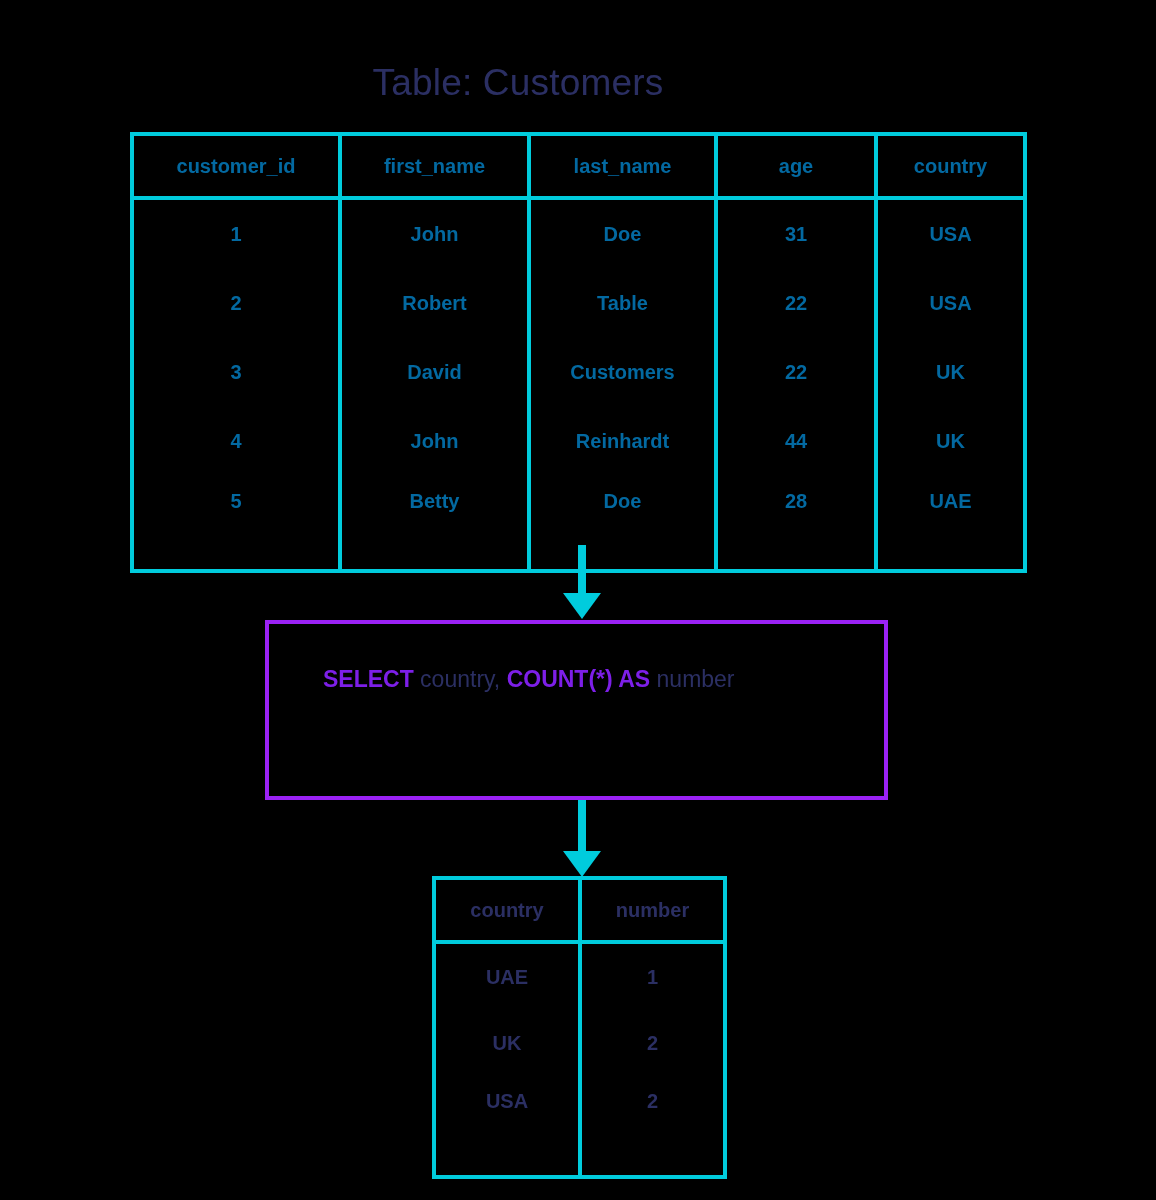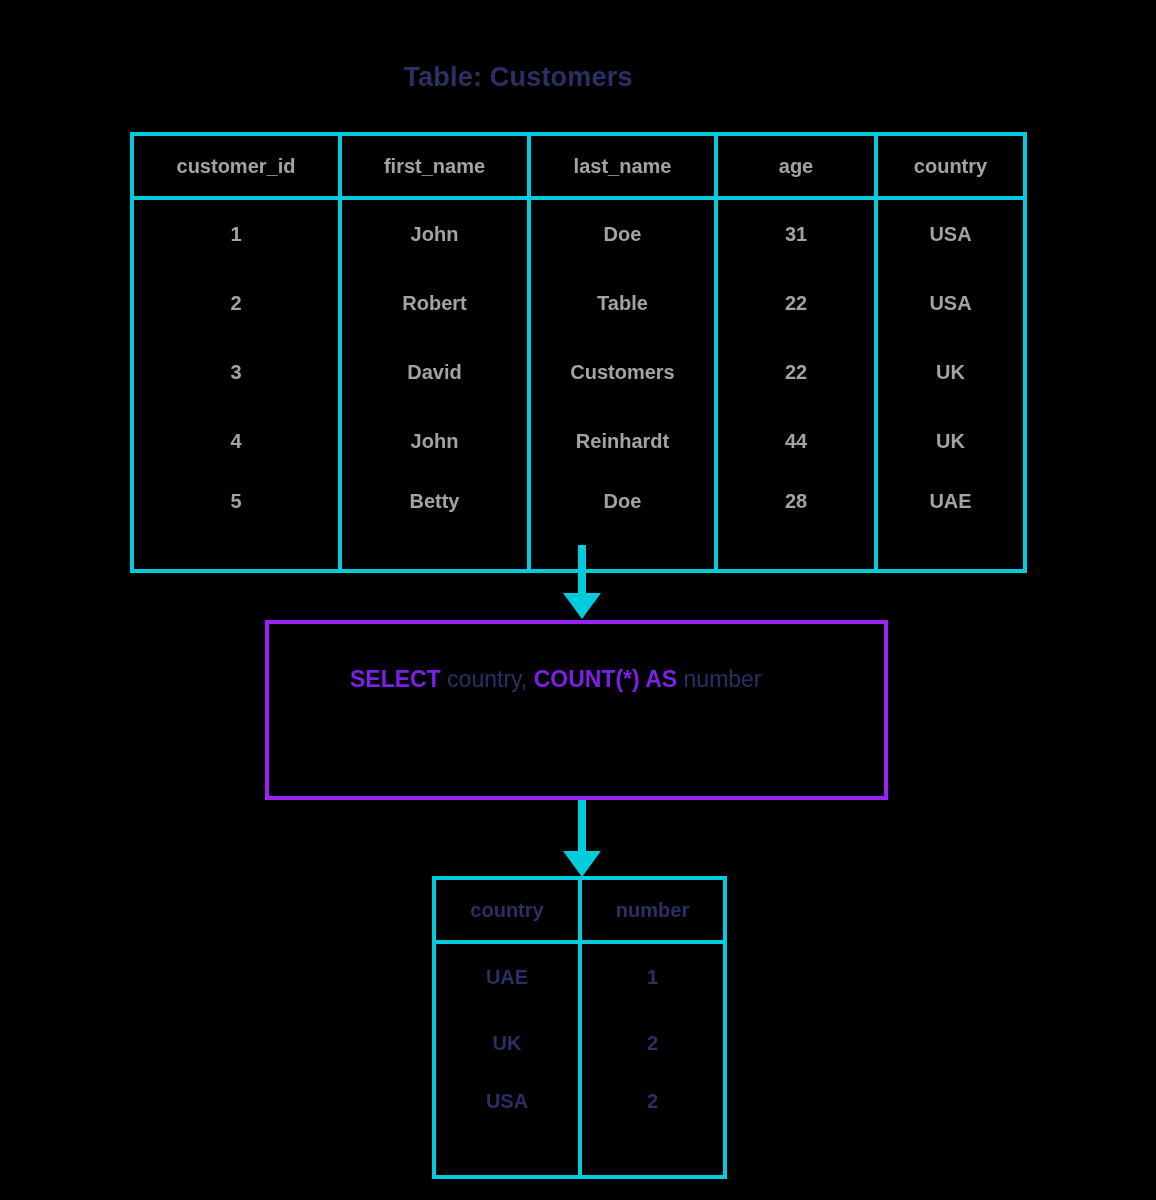--- a/index.html
+++ b/index.html
@@ -16,22 +16,22 @@
   }
 
   
   #diagram-title {
     position: absolute;
     left: 0;
     top: 62px;
     width: 1036px;
     text-align: center;
     color: #2b2f63;
-    font-size: 27px;
-    font-weight: bold;
+    font-size: 37px;
+    font-weight: normal;
     letter-spacing: 0.2px;
   }
 
   
   #source-table {
     position: absolute;
     left: 130px;
     top: 132px;
     width: 893px;
     border-collapse: collapse;
@@ -39,21 +39,21 @@
   }
   #source-table col.c-id      { width: 208px; }
   #source-table col.c-first   { width: 189px; }
   #source-table col.c-last    { width: 187px; }
   #source-table col.c-age     { width: 160px; }
   #source-table col.c-country { width: 149px; }
 
   #source-table th,
   #source-table td {
     border: 4px solid #00ccdd;
-    color: #a3a3a3;
+    color: #0369a1;
     text-align: center;
     font-weight: bold;
     font-size: 20px;
     background: #000;
   }
   #source-table th {
     height: 58px;
     font-size: 20px;
     font-weight: bold;
   }
@@ -96,21 +96,21 @@
     line-height: 42px;
     color: #2b2f63;
     font-weight: normal;
     white-space: nowrap;
   }
   #sql-code .kw {
     color: #7d1fe8;
     font-weight: bold;
   }
   #sql-code .id { color: #2b2f63; }
-  #sql-code .line { display: block; margin-left: 27px; }
+  #sql-code .line { display: block; }
 
   
   #result-table {
     position: absolute;
     left: 432px;
     top: 876px;
     width: 291px;
     border-collapse: collapse;
     table-layout: fixed;
   }

